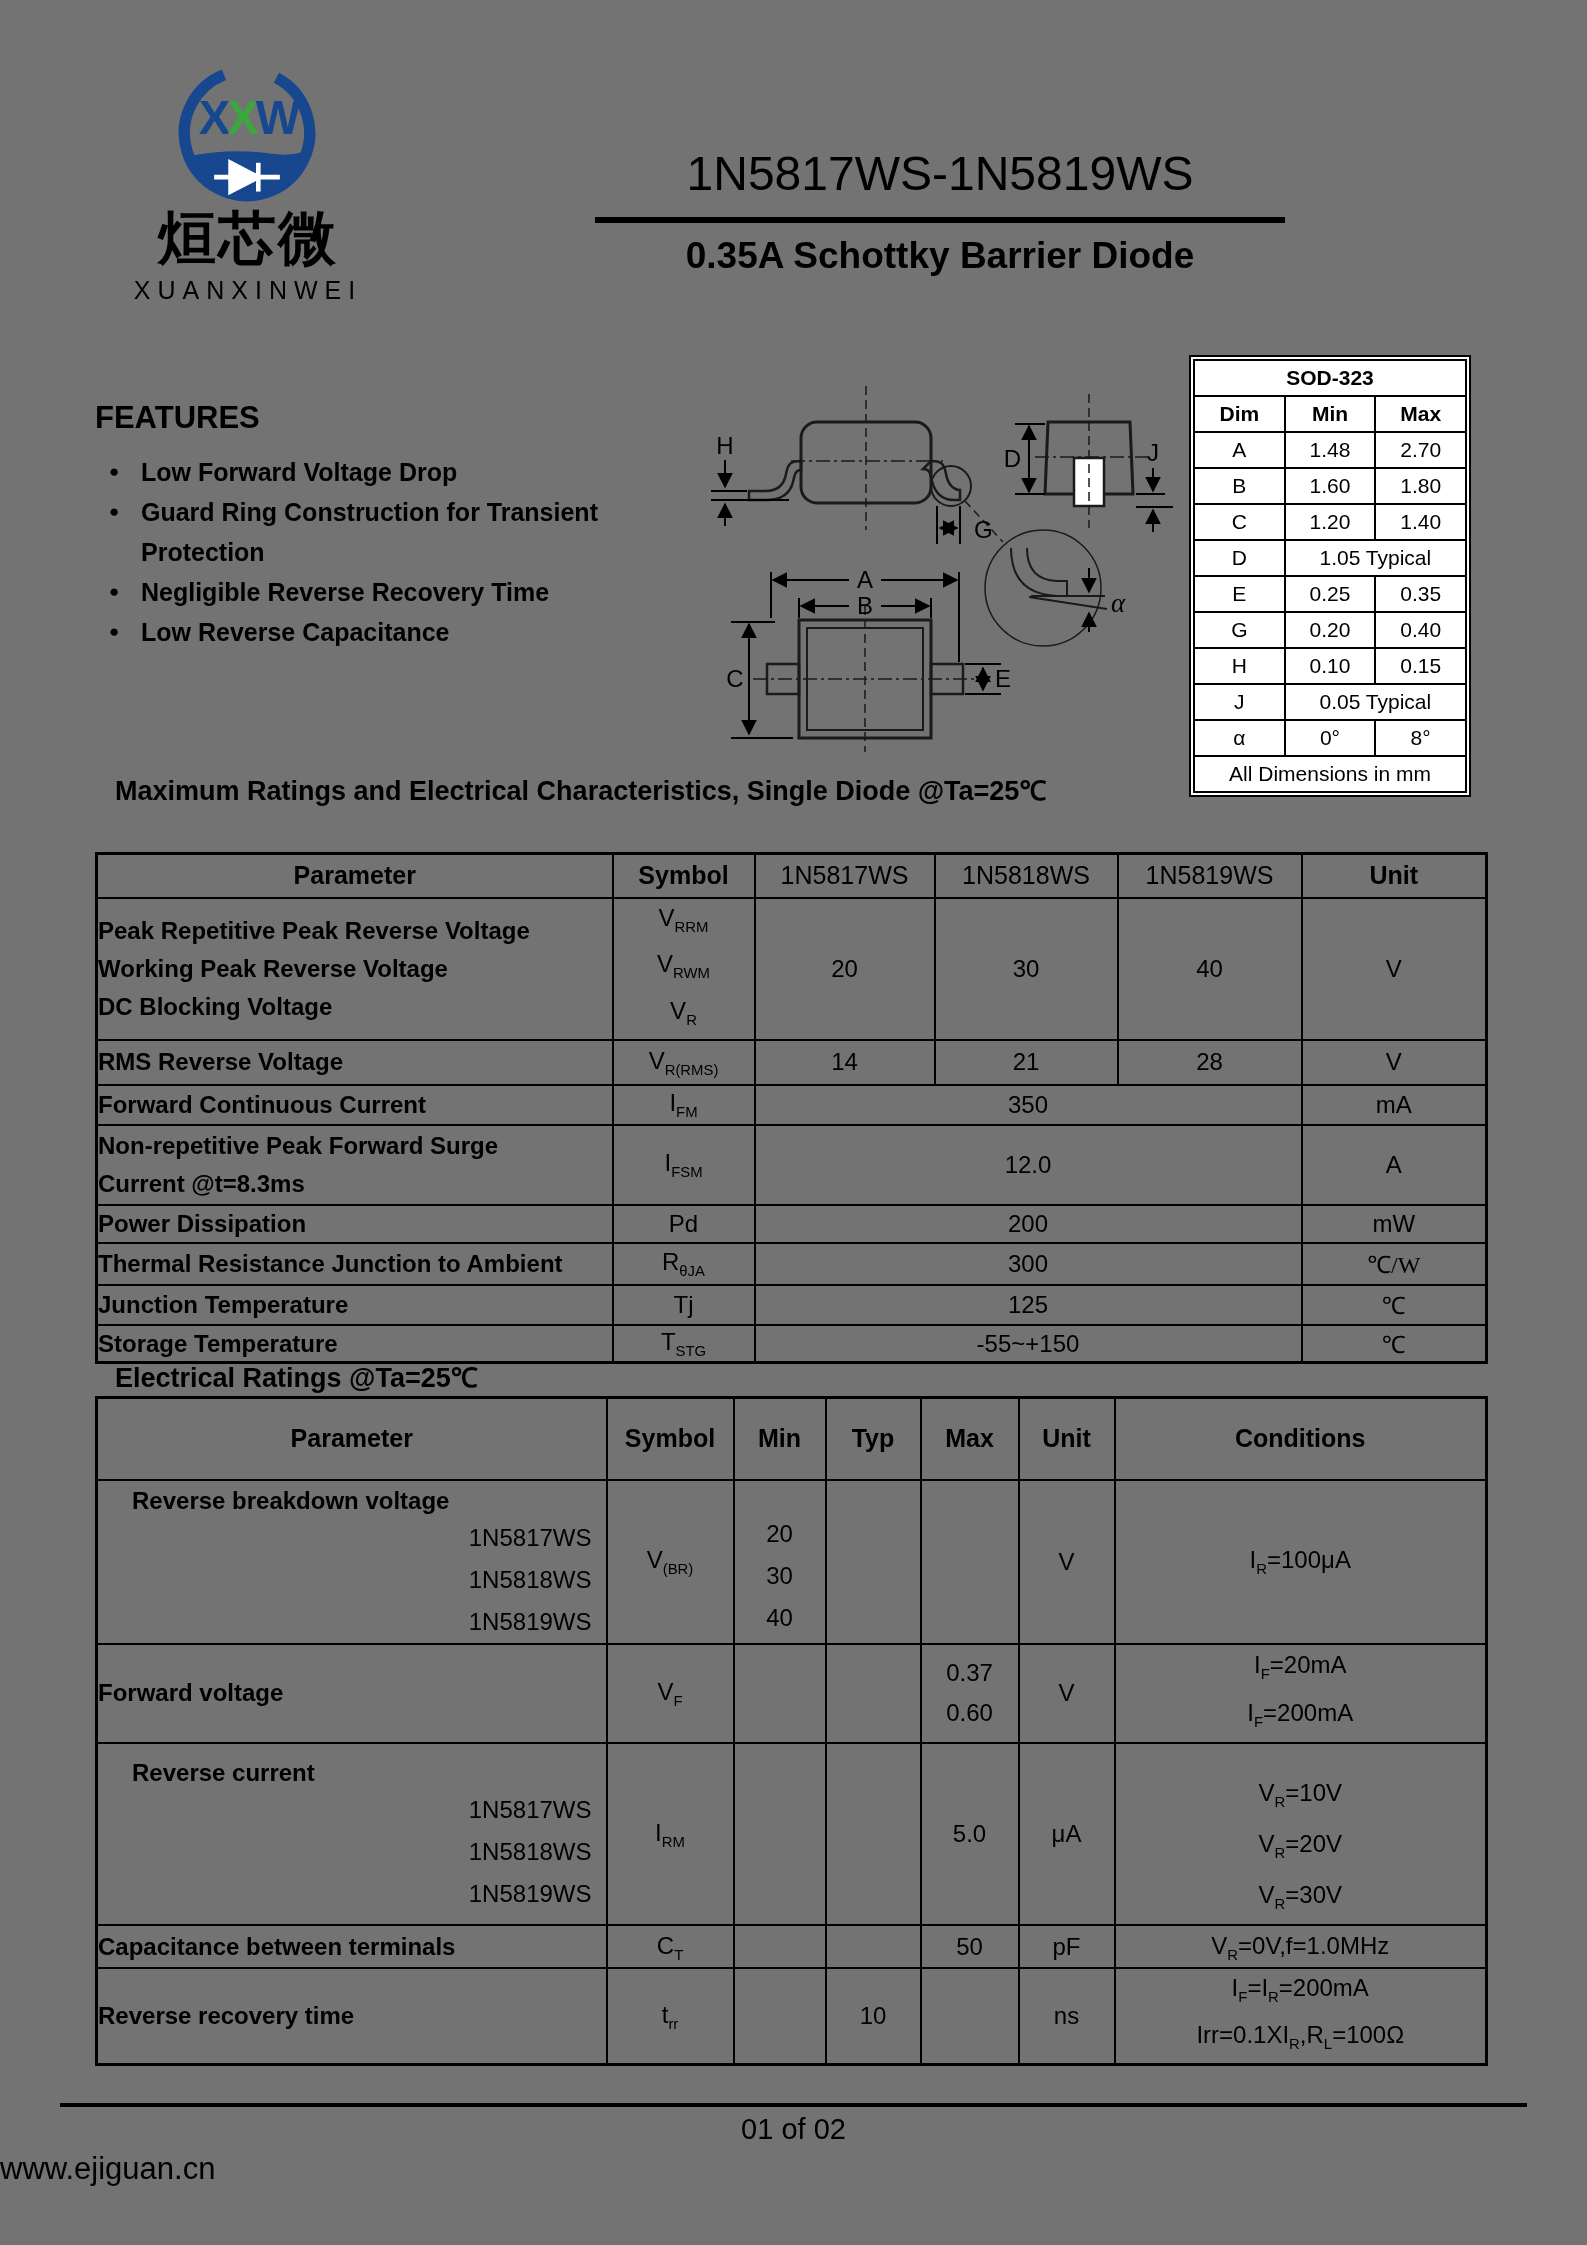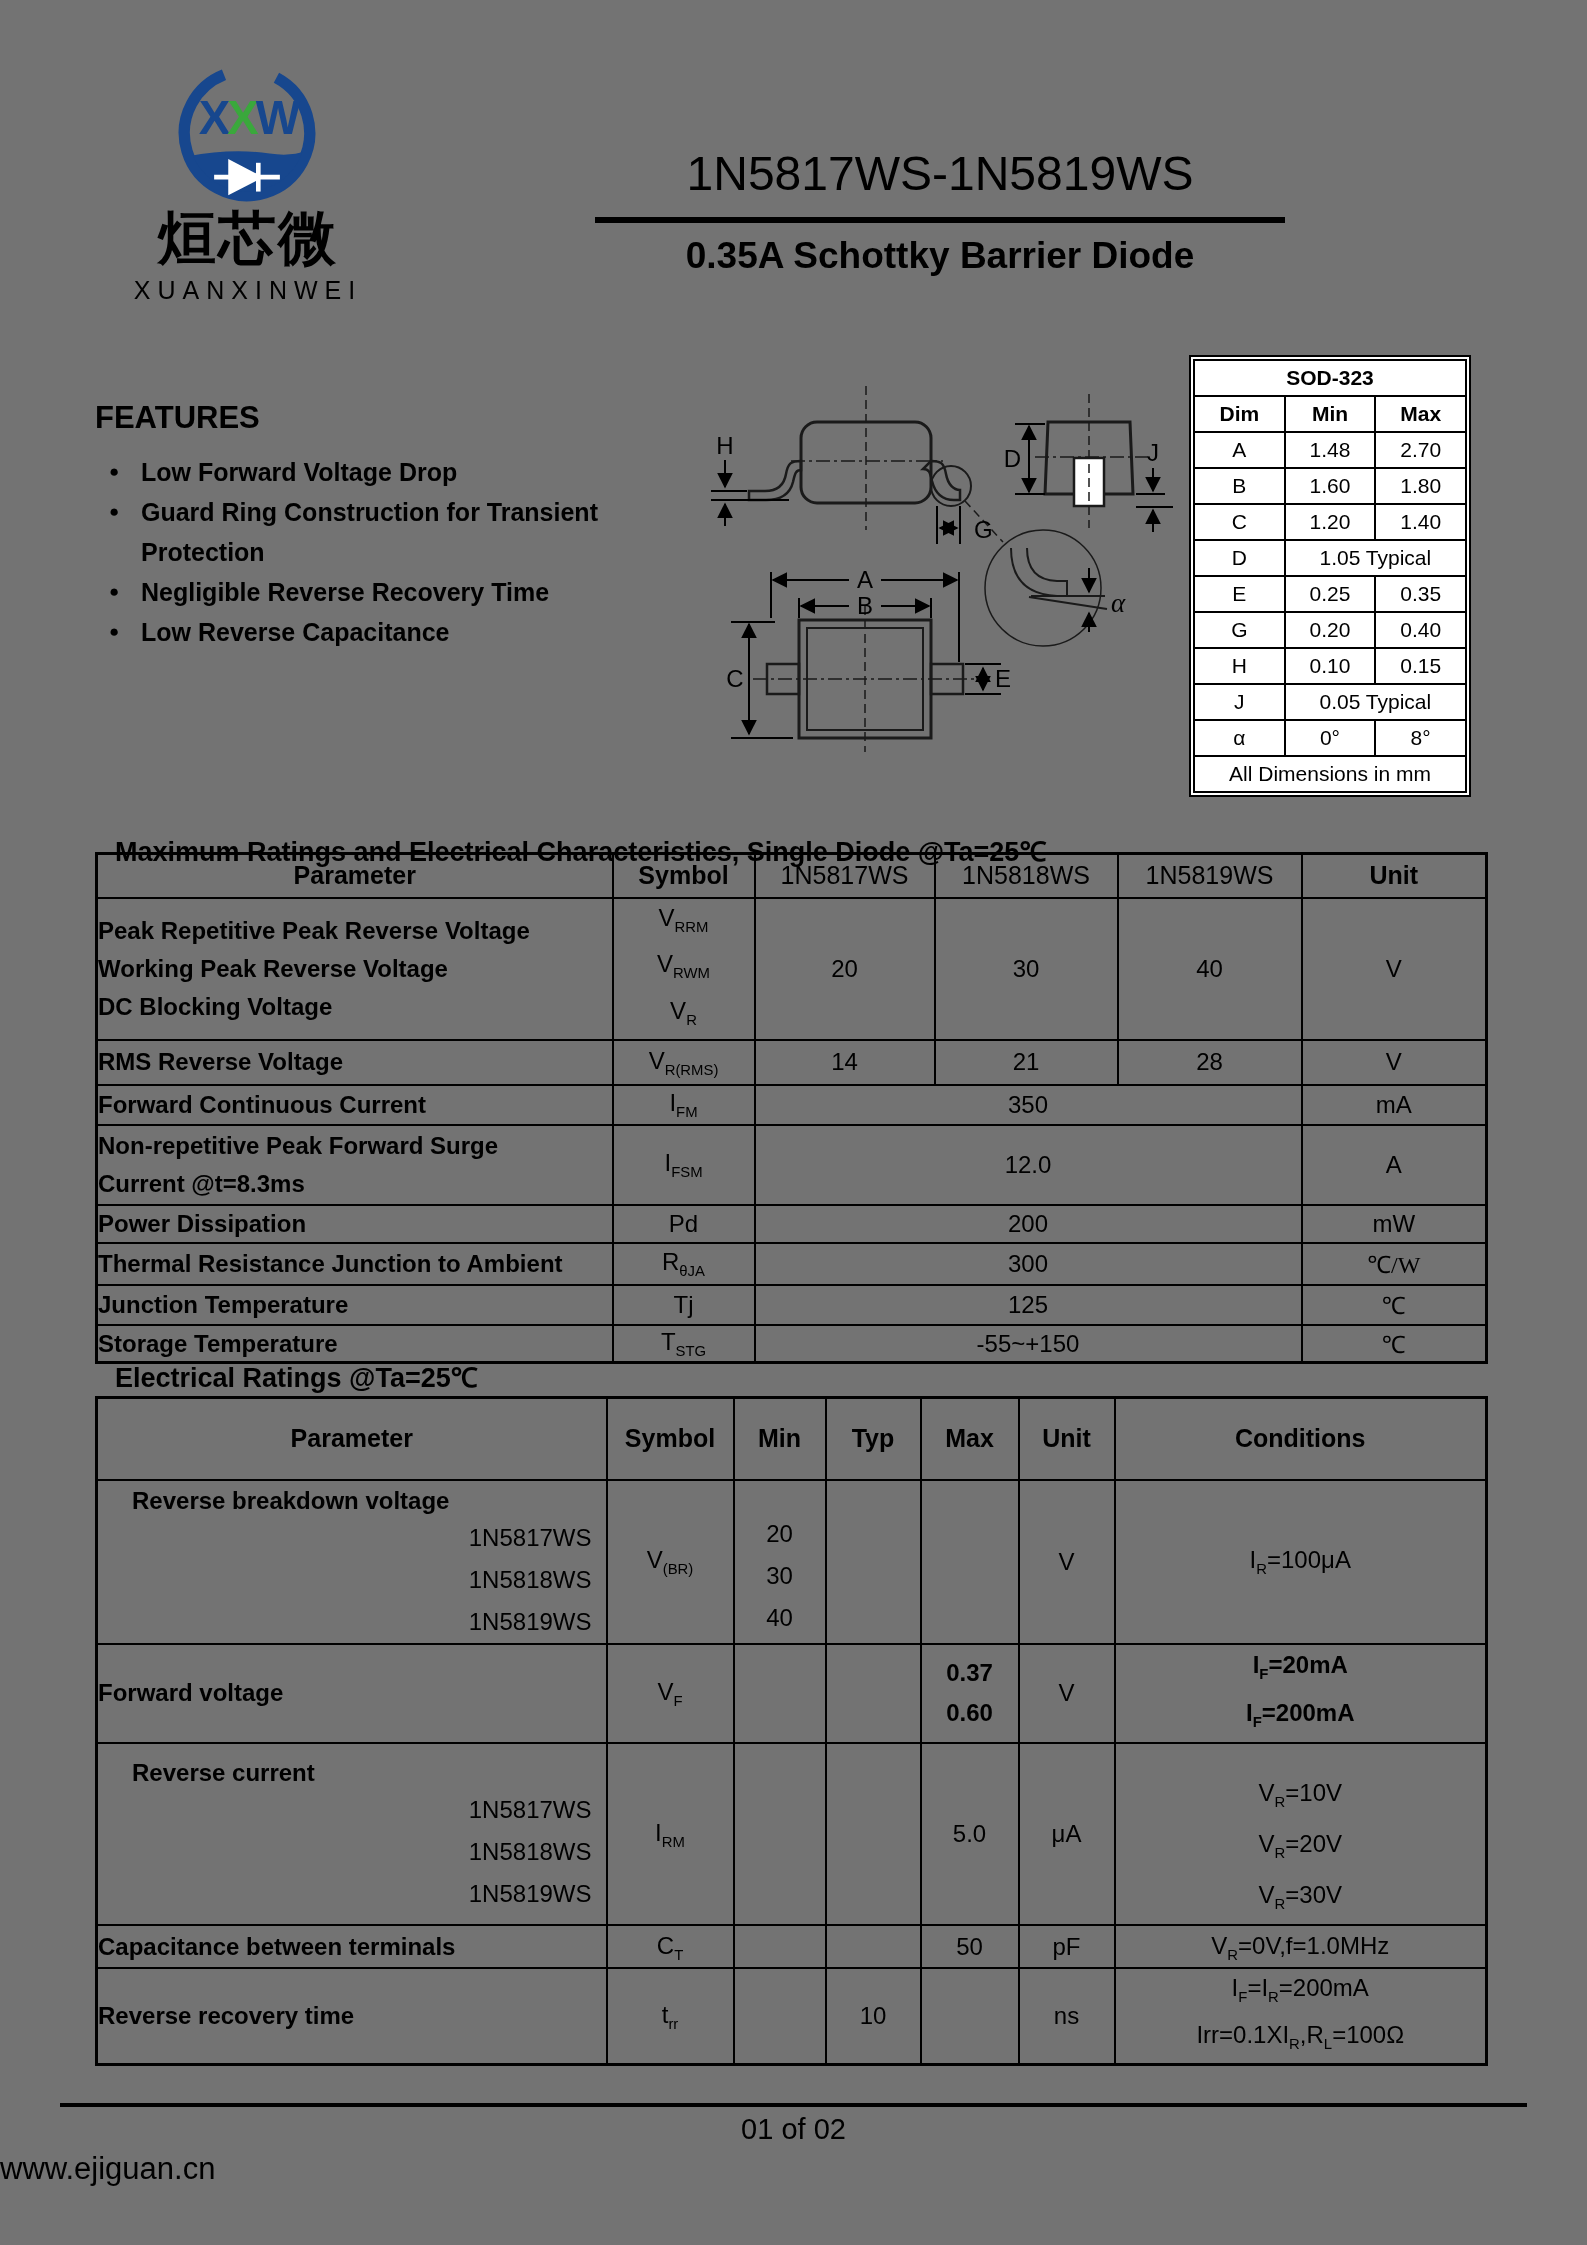--- a/index.html
+++ b/index.html
@@ -43,21 +43,21 @@
   
   .dtable{position:absolute;border-collapse:collapse;table-layout:fixed;width:1390px;border:3px solid #000;}
   .dtable td,.dtable th{border:2px solid #000;font-size:24px;padding:0;vertical-align:middle;}
   .dtable th{font-size:25px;font-weight:bold;text-align:center;}
   .dtable th.dev{font-weight:normal;}
   .param{font-weight:bold;text-align:left;padding-left:13px;}
   .ctr{text-align:center;}
   .top{vertical-align:top;border-radius:12px;}
   sub{font-size:62%;}
   .lh38{line-height:38px;}
-  .lh40{line-height:40px;font-weight:bold;}
+  .lh40{line-height:40px;}
   .lh42{line-height:42px;}
   .sp28{height:28px;}
   .pt6{padding-top:6px;}
   .ptitle{line-height:32px;padding-top:4px;font-weight:bold;padding-left:34px;}
   .devline{text-align:right;padding-right:14px;font-weight:normal;line-height:42px;}
   .unit-serif{font-family:"Liberation Serif",serif;font-size:25px;}
 
   
   .foot-line{position:absolute;left:60px;top:2103px;width:1467px;height:4px;background:#000;}
   .foot-page{position:absolute;left:0;top:2113px;width:1587px;text-align:center;font-size:29px;}
@@ -247,21 +247,21 @@
             <td>0°</td>
             <td>8°</td>
           </tr>
       <tr>
             <td colspan="3">All Dimensions in mm</td>
           </tr>
     </tbody>
       </table>
   </div>
 
-  <div class="sect-h" style="left:115px;top:832px;">Maximum Ratings and Electrical Characteristics, Single Diode @Ta=25℃</div>
+  <div class="sect-h" style="left:115px;top:771px;">Maximum Ratings and Electrical Characteristics, Single Diode @Ta=25℃</div>
 
   <table class="dtable" style="left:95px;top:852px;">
     <colgroup>
         <col style="width:516px">
         <col style="width:142px">
         <col style="width:180px">
         <col style="width:183px">
         <col style="width:184px">
         <col style="width:185px">
       </colgroup>

